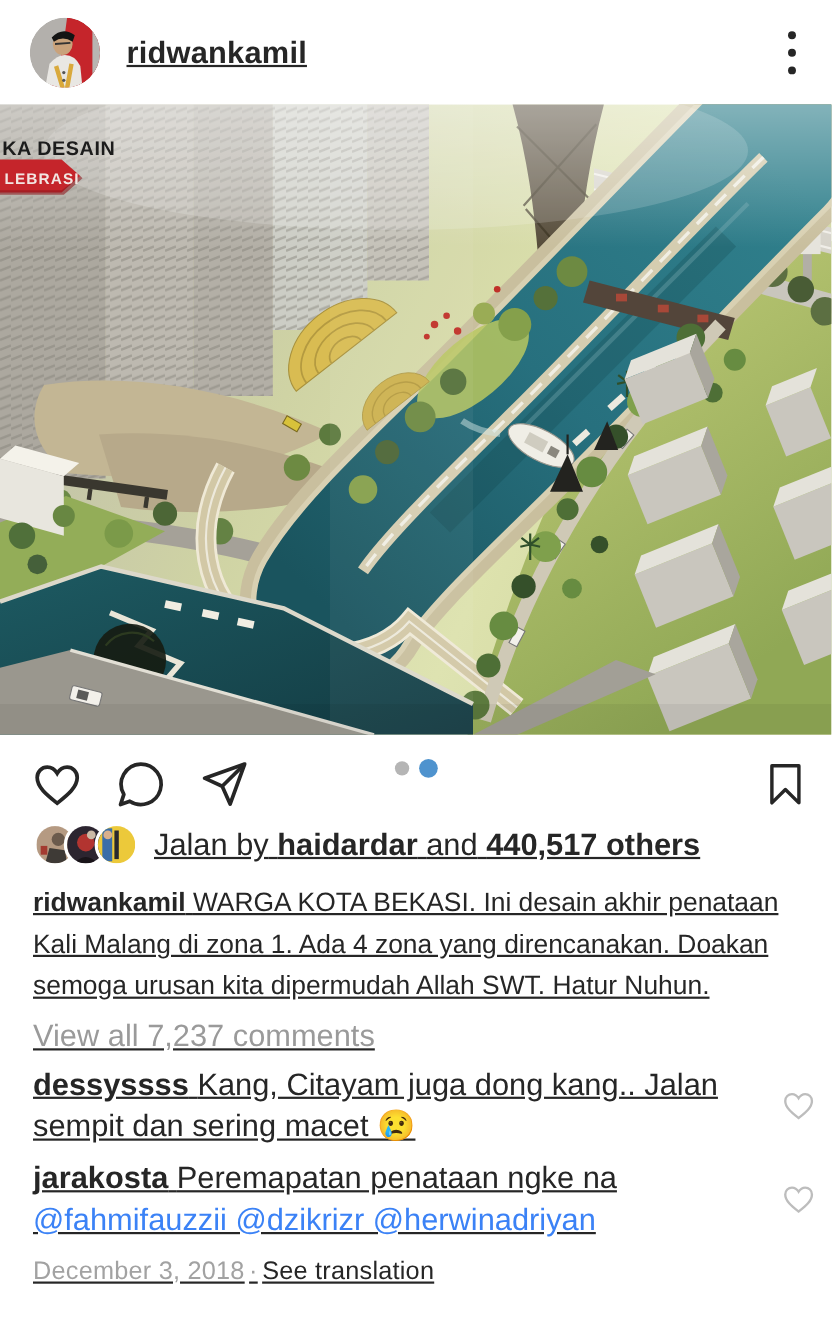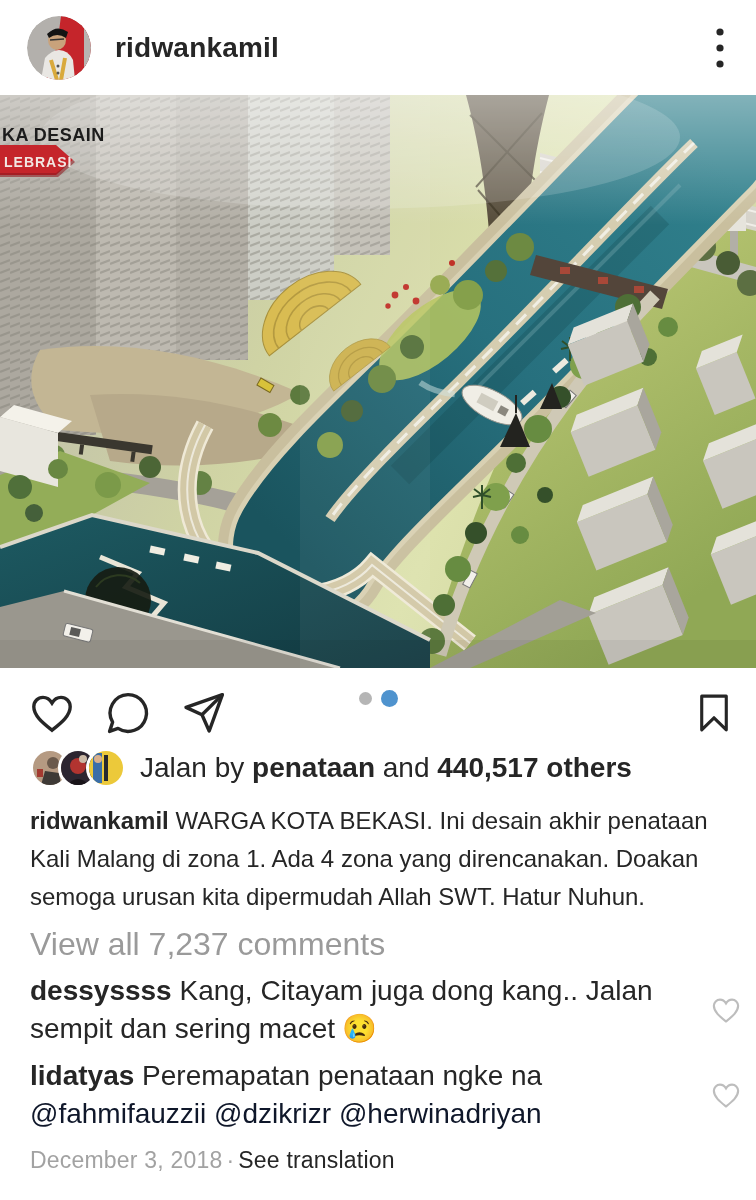--- a/index.html
+++ b/index.html
@@ -1,18 +1,18 @@
 <!DOCTYPE html>
 <html><head>
 <meta charset="utf-8">
 <style>
   * { margin:0; padding:0; box-sizing:border-box; }
   html,body { width:756px; height:1200px; background:#fff; overflow:hidden;
     font-family:"Liberation Sans", sans-serif; color:#262626; }
-  .post { width:756px; height:1200px; background:#fff; display:flex; flex-direction:column; }
+  .post { width:756px; height:1200px; background:#fff; display:flex; flex-direction:column;text-decoration:underline; }
 
   
   .header { height:95px; display:flex; align-items:center; padding:0 16px 0 27px; flex:none; }
   .avatar { width:64px; height:64px; border-radius:50%; overflow:hidden; flex:none; }
   .avatar svg { display:block; }
   .username { font-size:28px; font-weight:bold; margin-left:24px; letter-spacing:.2px; }
   .kebab { margin-left:auto; width:40px; height:54px; display:flex; align-items:center; justify-content:center; }
 
   
   .media { width:603px; height:573px; flex:none; position:relative; }
@@ -32,21 +32,21 @@
   .likes { display:flex; align-items:center; padding:2px 30px 0 30px; height:46px; flex:none; }
   .mini-avatars { display:flex; margin-right:14px; }
   .mini { width:40px; height:40px; border-radius:50%; border:3px solid #fff; overflow:hidden; flex:none; }
   .mini + .mini { margin-left:-12px; }
   .likes-text { font-size:28px; }
   .likes-text b { font-weight:bold; }
 
   
   .caption { padding:12px 30px 0 30px; font-size:24px; line-height:38px; }
   .caption b, .comment b { font-weight:bold; }
-  .view-all { padding:10px 30px 0 30px; font-size:32px; color:#9a9a9a; }
+  .view-all { padding:10px 30px 0 30px; font-size:28px; color:#9a9a9a; }
   .comment { display:flex; padding:9px 14px 0 30px; }
   .comment .ctext { flex:1; font-size:28px; line-height:38px; padding-right:26px; }
   .mention { color:#00376b; }
   .c-heart { width:32px; height:32px; flex:none; align-self:center; }
 
   
   .footer { padding:14px 30px 0 30px; font-size:23px; letter-spacing:.2px; }
   .footer .date { color:#a2a2a2; }
   .footer .sep { color:#a2a2a2; padding:0 4px; }
   .footer .trans { color:#262626; }
@@ -398,21 +398,21 @@
       <span class="mini">
         <svg width="34" height="34" viewBox="0 0 34 34">
             <rect width="34" height="34" fill="#ecc93a"></rect>
             <rect x="4" y="2" width="9" height="30" fill="#3a6ea8"></rect>
             <rect x="15" y="4" width="4" height="26" fill="#27292e"></rect>
             <circle cx="9" cy="8" r="4" fill="#d9b08c"></circle>
           </svg>
       </span>
     </div>
     <span class="likes-text"><span>Jalan by</span>
-      <b>penataan</b>
+      <b>haidardar</b>
       <span>and</span>
       <b>440,517 others</b>
     </span>
   </div>
 
   <div class="caption">
     <b>ridwankamil</b>
     <span>WARGA KOTA BEKASI. Ini desain akhir penataan Kali Malang di zona 1. Ada 4 zona yang direncanakan. Doakan semoga urusan kita dipermudah Allah SWT. Hatur Nuhun.</span>
   </div>
 
@@ -423,23 +423,23 @@
       <b>dessyssss</b>
       <span>Kang, Citayam juga dong kang.. Jalan sempit dan sering macet 😢</span>
     </div>
     <svg class="c-heart" viewBox="0 0 24 24">
       <path d="M12 20.6 C7.4 16.9 2.9 13.4 2.9 8.9 C2.9 6.2 5 4.2 7.5 4.2 C9.3 4.2 10.9 5.2 12 7 C13.1 5.2 14.7 4.2 16.5 4.2 C19 4.2 21.1 6.2 21.1 8.9 C21.1 13.4 16.6 16.9 12 20.6 Z" fill="none" stroke="#bdbdbd" stroke-width="1.6"></path>
     </svg>
   </div>
 
   <div class="comment">
     <div class="ctext">
-      <b>lidatyas</b>
+      <b>jarakosta</b>
       <span>Peremapatan penataan ngke na</span>
-      <span class="mention" style="color: #0f172a;">@fahmifauzzii @dzikrizr @herwinadriyan</span>
+      <span class="mention" style="color: #3b82f6;">@fahmifauzzii @dzikrizr @herwinadriyan</span>
     </div>
     <svg class="c-heart" viewBox="0 0 24 24">
       <path d="M12 20.6 C7.4 16.9 2.9 13.4 2.9 8.9 C2.9 6.2 5 4.2 7.5 4.2 C9.3 4.2 10.9 5.2 12 7 C13.1 5.2 14.7 4.2 16.5 4.2 C19 4.2 21.1 6.2 21.1 8.9 C21.1 13.4 16.6 16.9 12 20.6 Z" fill="none" stroke="#bdbdbd" stroke-width="1.6"></path>
     </svg>
   </div>
 
   <div class="footer">
     <span class="date">December 3, 2018</span><span class="sep">·</span><span class="trans">See translation</span>
   </div>
 

